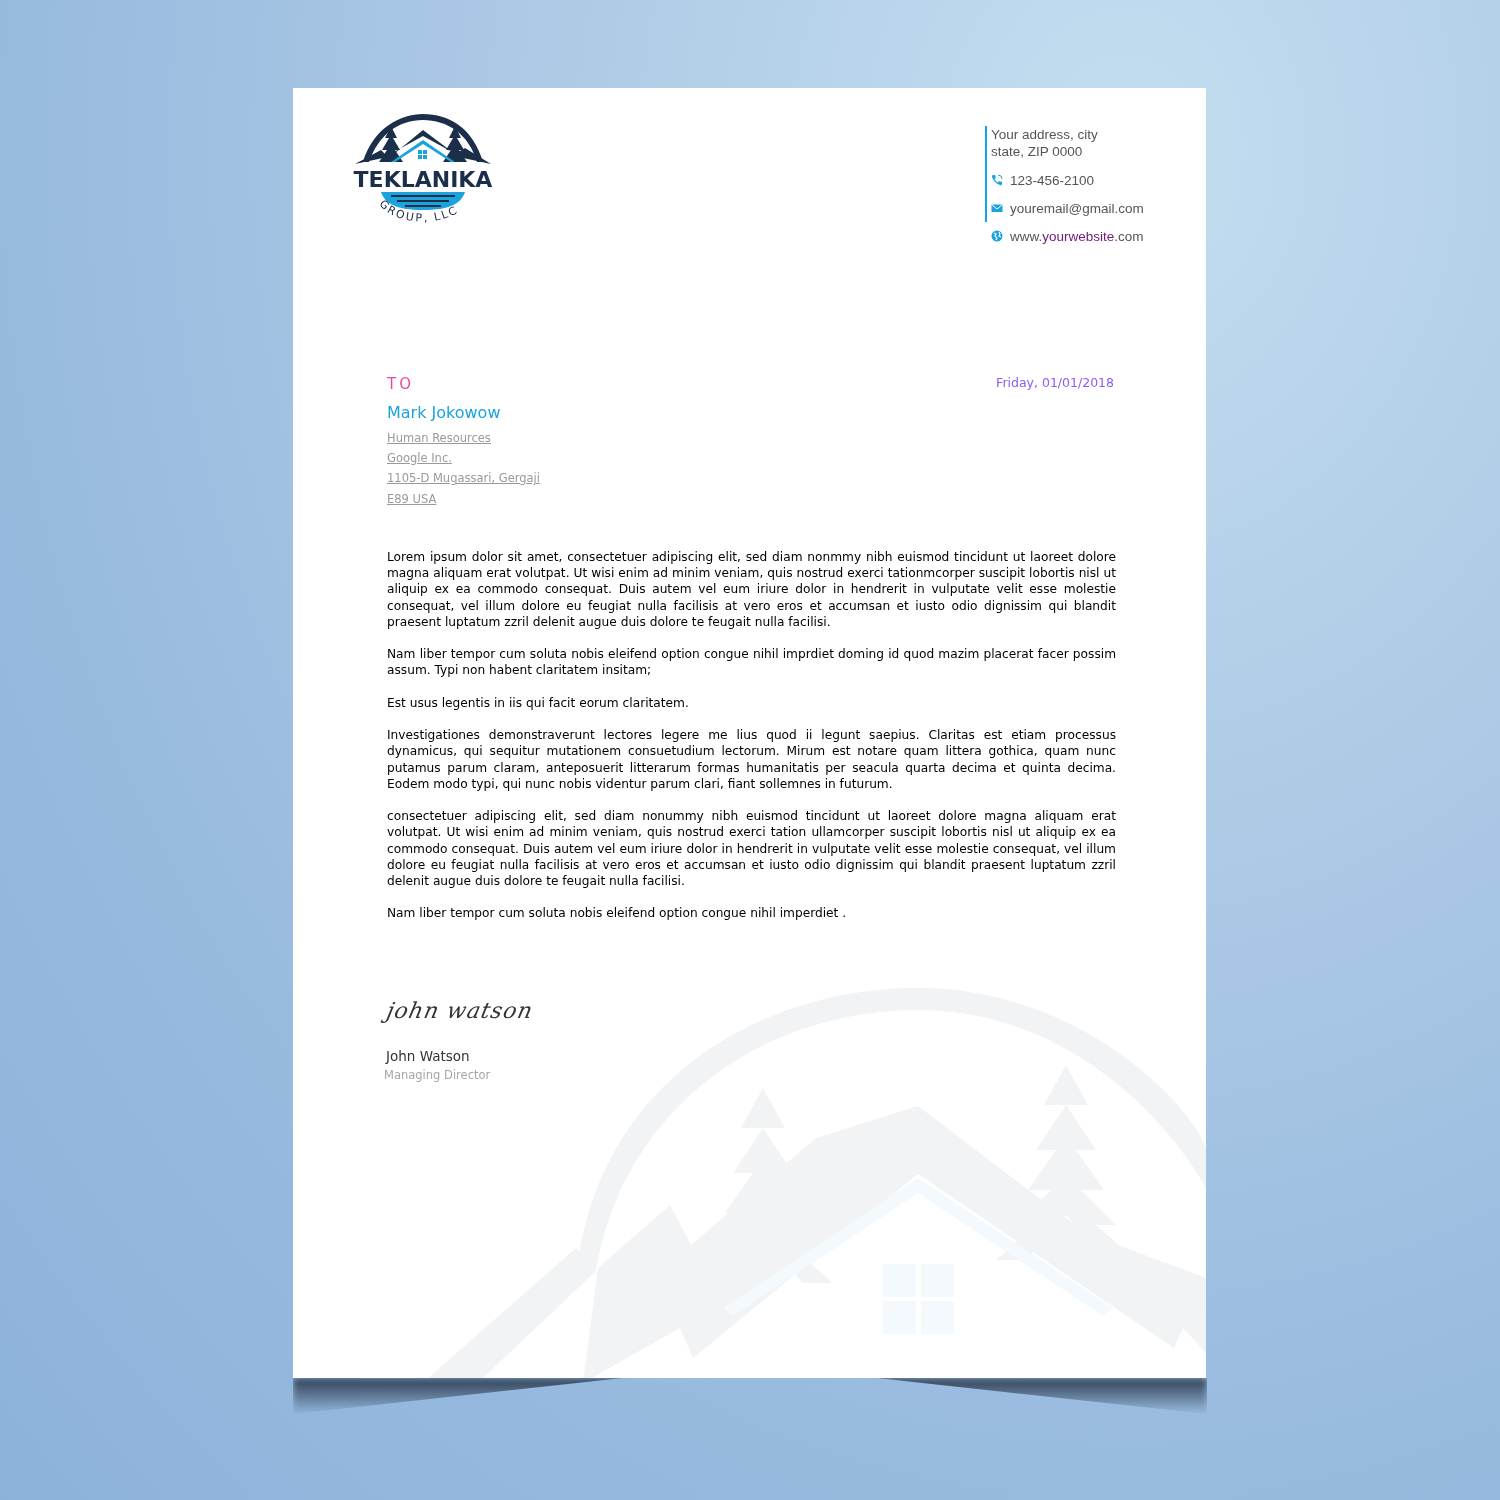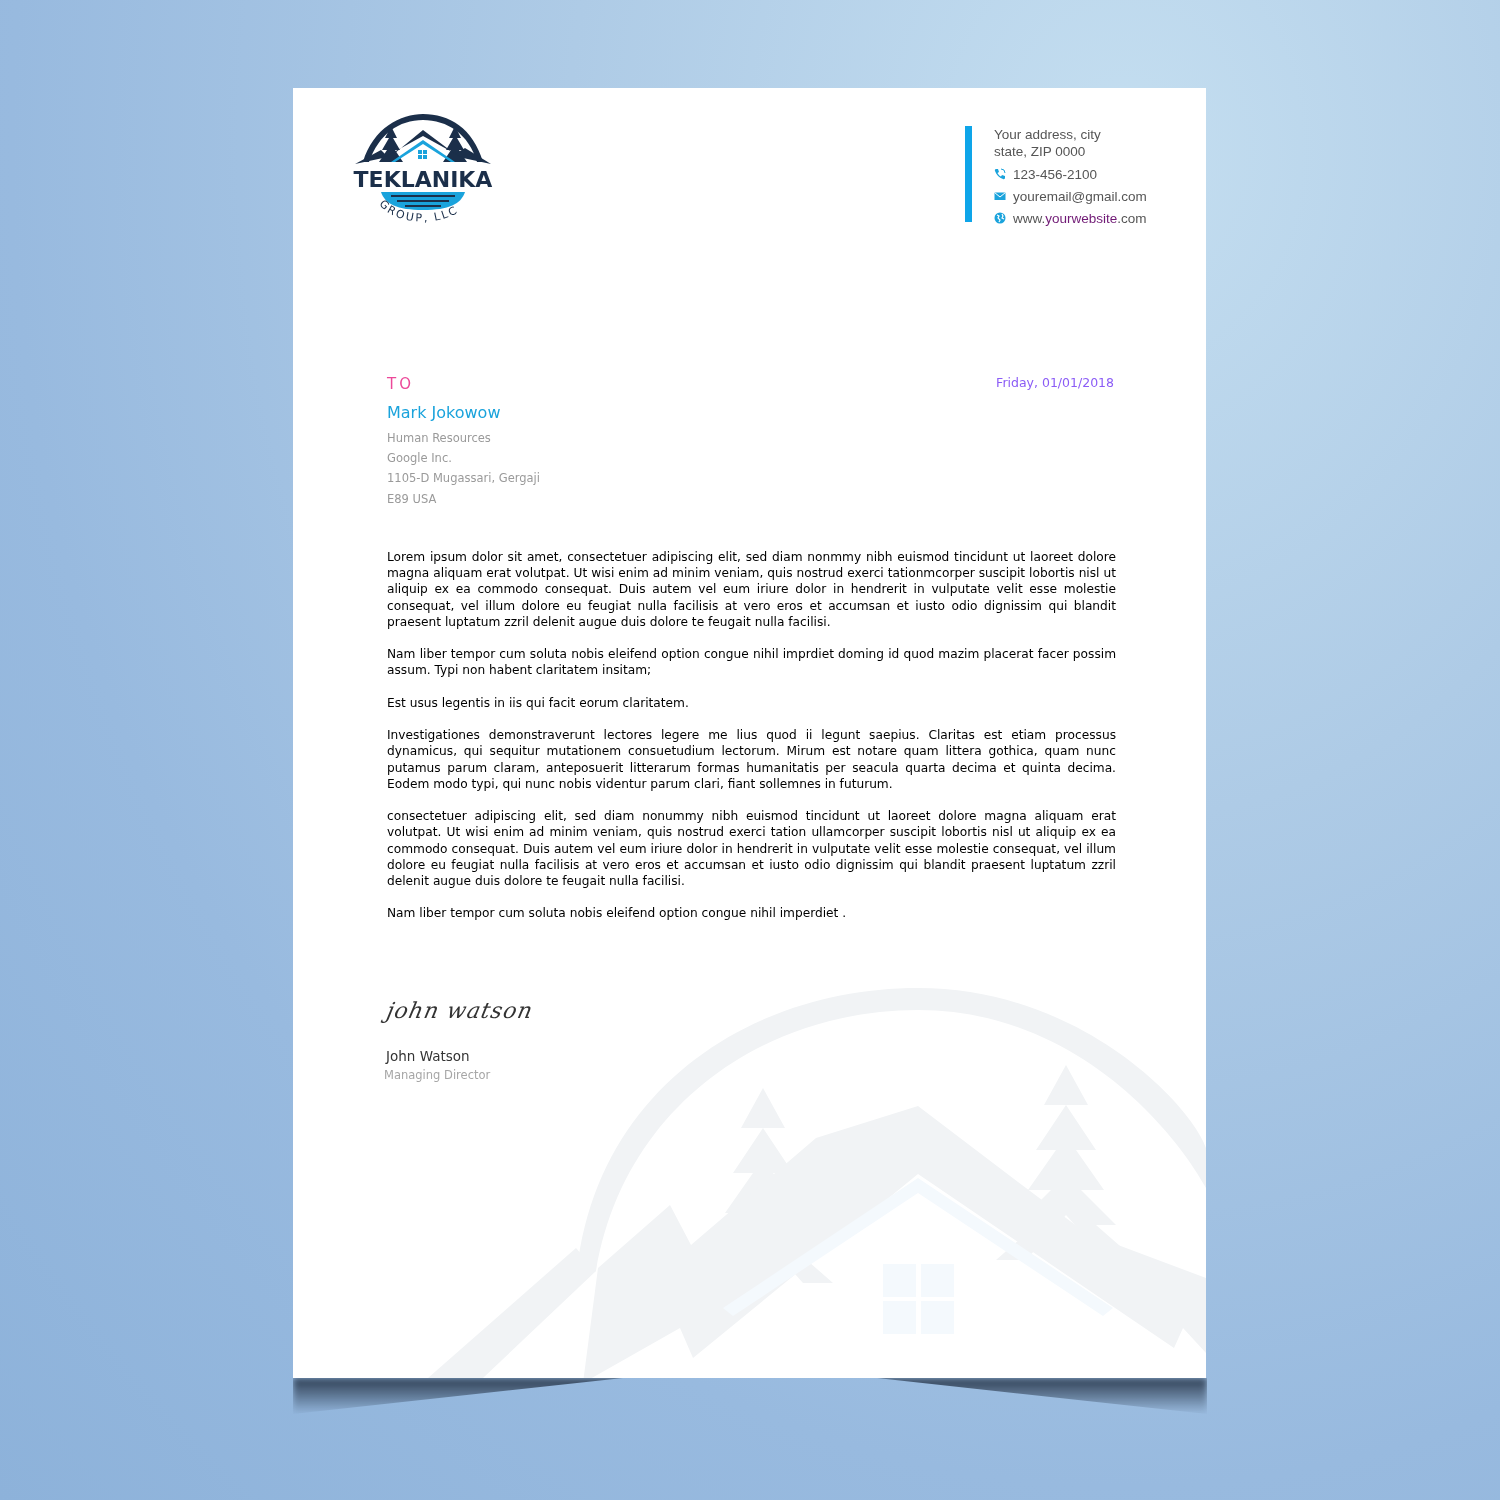--- a/index.html
+++ b/index.html
@@ -15,32 +15,32 @@
   }
   .shadow-l { left:293px; clip-path: polygon(0 0, 100% 0, 0 100%); }
   .shadow-r { left:877px; clip-path: polygon(0 0, 100% 0, 100% 100%); }
   .paper {
     position:absolute; left:293px; top:88px; width:913px; height:1290px;
     background:#ffffff; overflow:hidden;
   }
   .watermark { position:absolute; left:0; top:0; width:913px; height:1290px; pointer-events:none; }
   .logo { position:absolute; left:58px; top:22px; width:145px; height:118px; }
   .contact {
-    position:absolute; left:672px; top:38px; height:96px; padding-left:22px;
-    border-left:7px solid #0ea5e9; font-family:"Liberation Sans", sans-serif;
+    position:absolute; left:692px; top:38px; height:96px; padding-left:4px;
+    border-left:2px solid #0ea5e9; font-family:"Liberation Sans", sans-serif;
   }
   .contact .addr { font-size:13.5px; color:#555; line-height:17px; }
-  .contact .row { display:flex; align-items:center; font-size:13.5px; color:#555; margin-top:6px; height:16px;}
+  .contact .row { display:flex; align-items:center; font-size:13.5px; color:#555; margin-top:12px; height:16px;}
   .contact .row:first-of-type { margin-top:5px; }
   .contact .ico { width:12px; height:12px; margin-right:7px; display:inline-block; }
   .contact .hl { color:#701a75;text-align:center; }
   .to-label { position:absolute; left:94px; top:287px; font-size:15px; letter-spacing:3px; color:#ec4899; font-family:"DejaVu Sans", sans-serif; }
   .date { position:absolute; right:92px; top:287px; font-size:12.5px; color:#8b5cf6; }
   .recipient-name { position:absolute; left:94px; top:315px; font-size:16px; color:#1aa3dc; font-family:"DejaVu Sans", sans-serif; }
-  .recipient-lines { position:absolute; left:94px; top:340px; font-size:11.5px; color:#9a9a9a; line-height:20.2px; }
+  .recipient-lines { position:absolute; left:94px; top:340px; font-size:11.5px; color:#9a9a9a; line-height:20.2px;text-decoration:underline; }
   .body-text { position:absolute; left:94px; top:461px; width:729px; font-size:12.2px; color:#000000; line-height:16.2px; text-align:justify; }
   .body-text p { margin:0 0 16.2px 0; }
   .signature { position:absolute; left:94px; top:910px; font-family:"DejaVu Serif", serif; font-style:italic; font-size:22px; color:#333; letter-spacing:1px; transform: skewX(-12deg); }
   .signer-name { position:absolute; left:93px; top:960px; font-size:13.5px; color:#333; font-family:"DejaVu Sans", sans-serif; }
   .signer-title { position:absolute; left:91px; top:980px; font-size:11.5px; color:#a6a6a6; }
 </style>
 </head>
 <body>
 
 <div class="shadow-l"></div>

